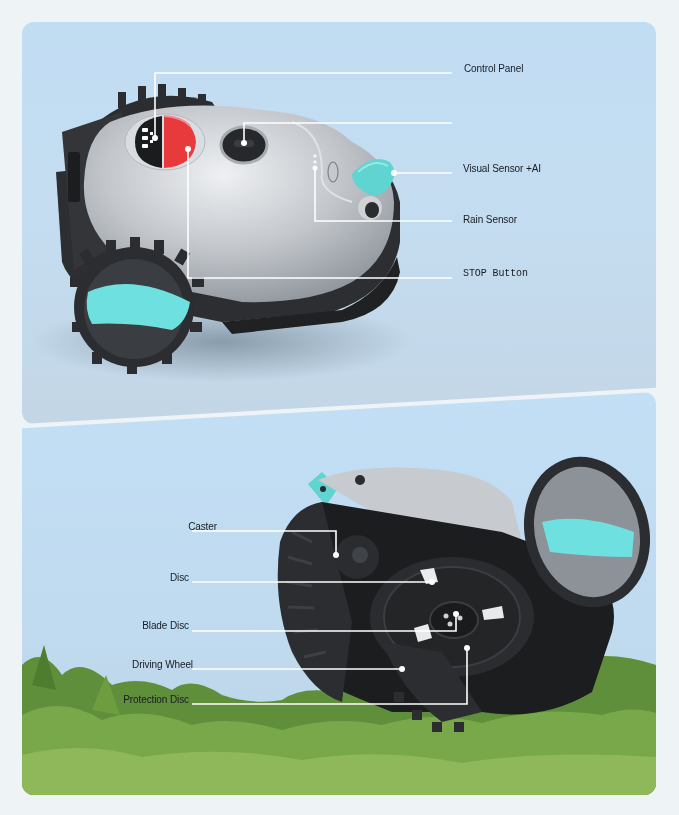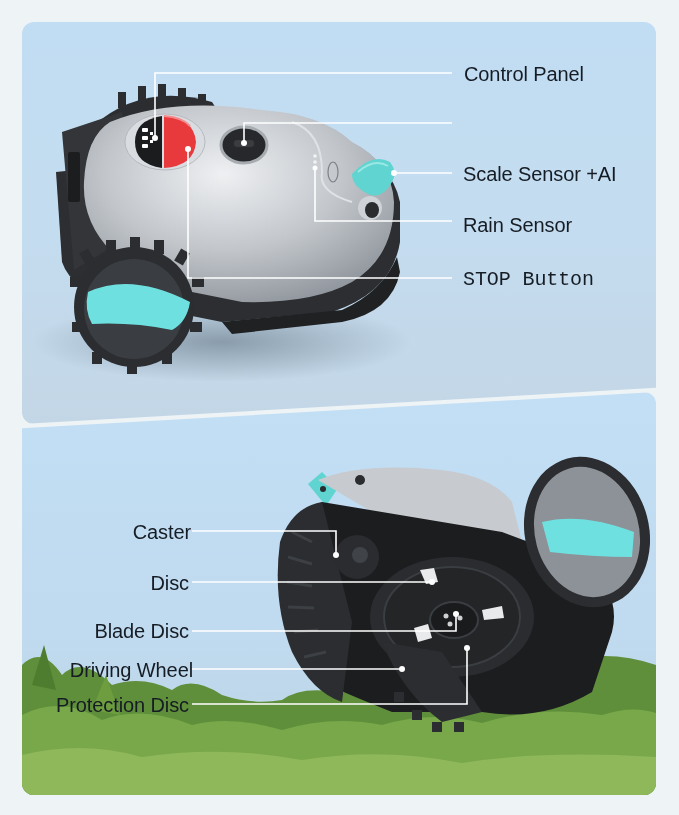--- a/index.html
+++ b/index.html
@@ -21,21 +21,21 @@
   }
   .panel-bottom {
     left: 22px; top: 392px; width: 634px; height: 403px;
     background: linear-gradient(180deg, #c2dff5 0%, #c0daef 60%, #bcd3e4 100%);
     border-radius: 12px;
     clip-path: polygon(0 9%, 100% 0, 100% 100%, 0 100%);
   }
   svg { position: absolute; left: 0; top: 0; }
   .label {
     position: absolute;
-    font-size: 20px;
+    font-size: 10px;
     font-weight: 500;
     color: #161c24;
     white-space: nowrap;
     letter-spacing: -0.1px;
   }
   .label.right { text-align: right; }
   .trees {
     position: absolute; left: 0; bottom: 0; width: 634px; height: 150px;
   }
 </style>
@@ -134,21 +134,21 @@
     <g fill="#ffffff">
       <circle cx="133" cy="116" r="3"></circle>
       <circle cx="222" cy="121" r="3"></circle>
       <circle cx="372" cy="151" r="3"></circle>
       <circle cx="293" cy="146" r="2.5"></circle>
       <circle cx="166" cy="127" r="3"></circle>
     </g>
   </svg>
 
   <div class="label" style="left:442px; top:41px;">Control Panel</div>
-  <div class="label" style="left:441px; top:141px;">Scale Sensor +AI</div>
+  <div class="label" style="left:441px; top:141px;">Visual Sensor +AI</div>
   <div class="label" style="left:441px; top:192px;text-align:right;">Rain Sensor</div>
   <div class="label" style="left:441px; top:246px;font-family:Liberation Mono, monospace;">STOP Button</div>
 </div>
 
 <div class="panel panel-bottom">
   <svg class="trees" width="634" height="150" viewBox="0 0 634 150" style="top:auto;bottom:0;">
     <path d="M0 20 Q20 0 40 30 Q60 10 90 40 Q120 30 150 45 Q170 30 200 50 Q230 60 260 55 Q280 40 320 48 Q350 30 380 45 Q420 35 450 30 Q470 5 500 25 Q520 10 550 15 Q590 5 634 20 L634 150 L0 150 Z" fill="#5f8f3a"></path>
     <path d="M0 70 Q40 50 80 75 Q120 60 170 80 Q210 70 260 85 Q310 70 360 80 Q410 65 460 78 Q520 60 580 70 Q610 60 634 68 L634 150 L0 150 Z" fill="#78a84a"></path>
     <path d="M0 110 Q60 95 120 112 Q200 100 280 115 Q360 102 440 118 Q520 105 634 112 L634 150 L0 150 Z" fill="#8fb85a"></path>
     <path d="M10 40 L22 0 L34 45 Z" fill="#4e7d2f"></path>
@@ -210,18 +210,18 @@
     </g>
     <g fill="#ffffff">
       <circle cx="314" cy="163" r="3"></circle>
       <circle cx="410" cy="190" r="3"></circle>
       <circle cx="434" cy="222" r="3"></circle>
       <circle cx="380" cy="277" r="3"></circle>
       <circle cx="445" cy="256" r="3"></circle>
     </g>
   </svg>
 
-  <div class="label right" style="right:465px; top:129px;">Caster</div>
+  <div class="label right" style="right:439px; top:129px;">Caster</div>
   <div class="label right" style="right:467px; top:180px;">Disc</div>
   <div class="label right" style="right:467px; top:228px;text-align:right;">Blade Disc</div>
   <div class="label right" style="right:463px; top:267px;">Driving Wheel</div>
   <div class="label right" style="right:467px; top:302px;">Protection Disc</div>
 </div>
 
 </body></html>

